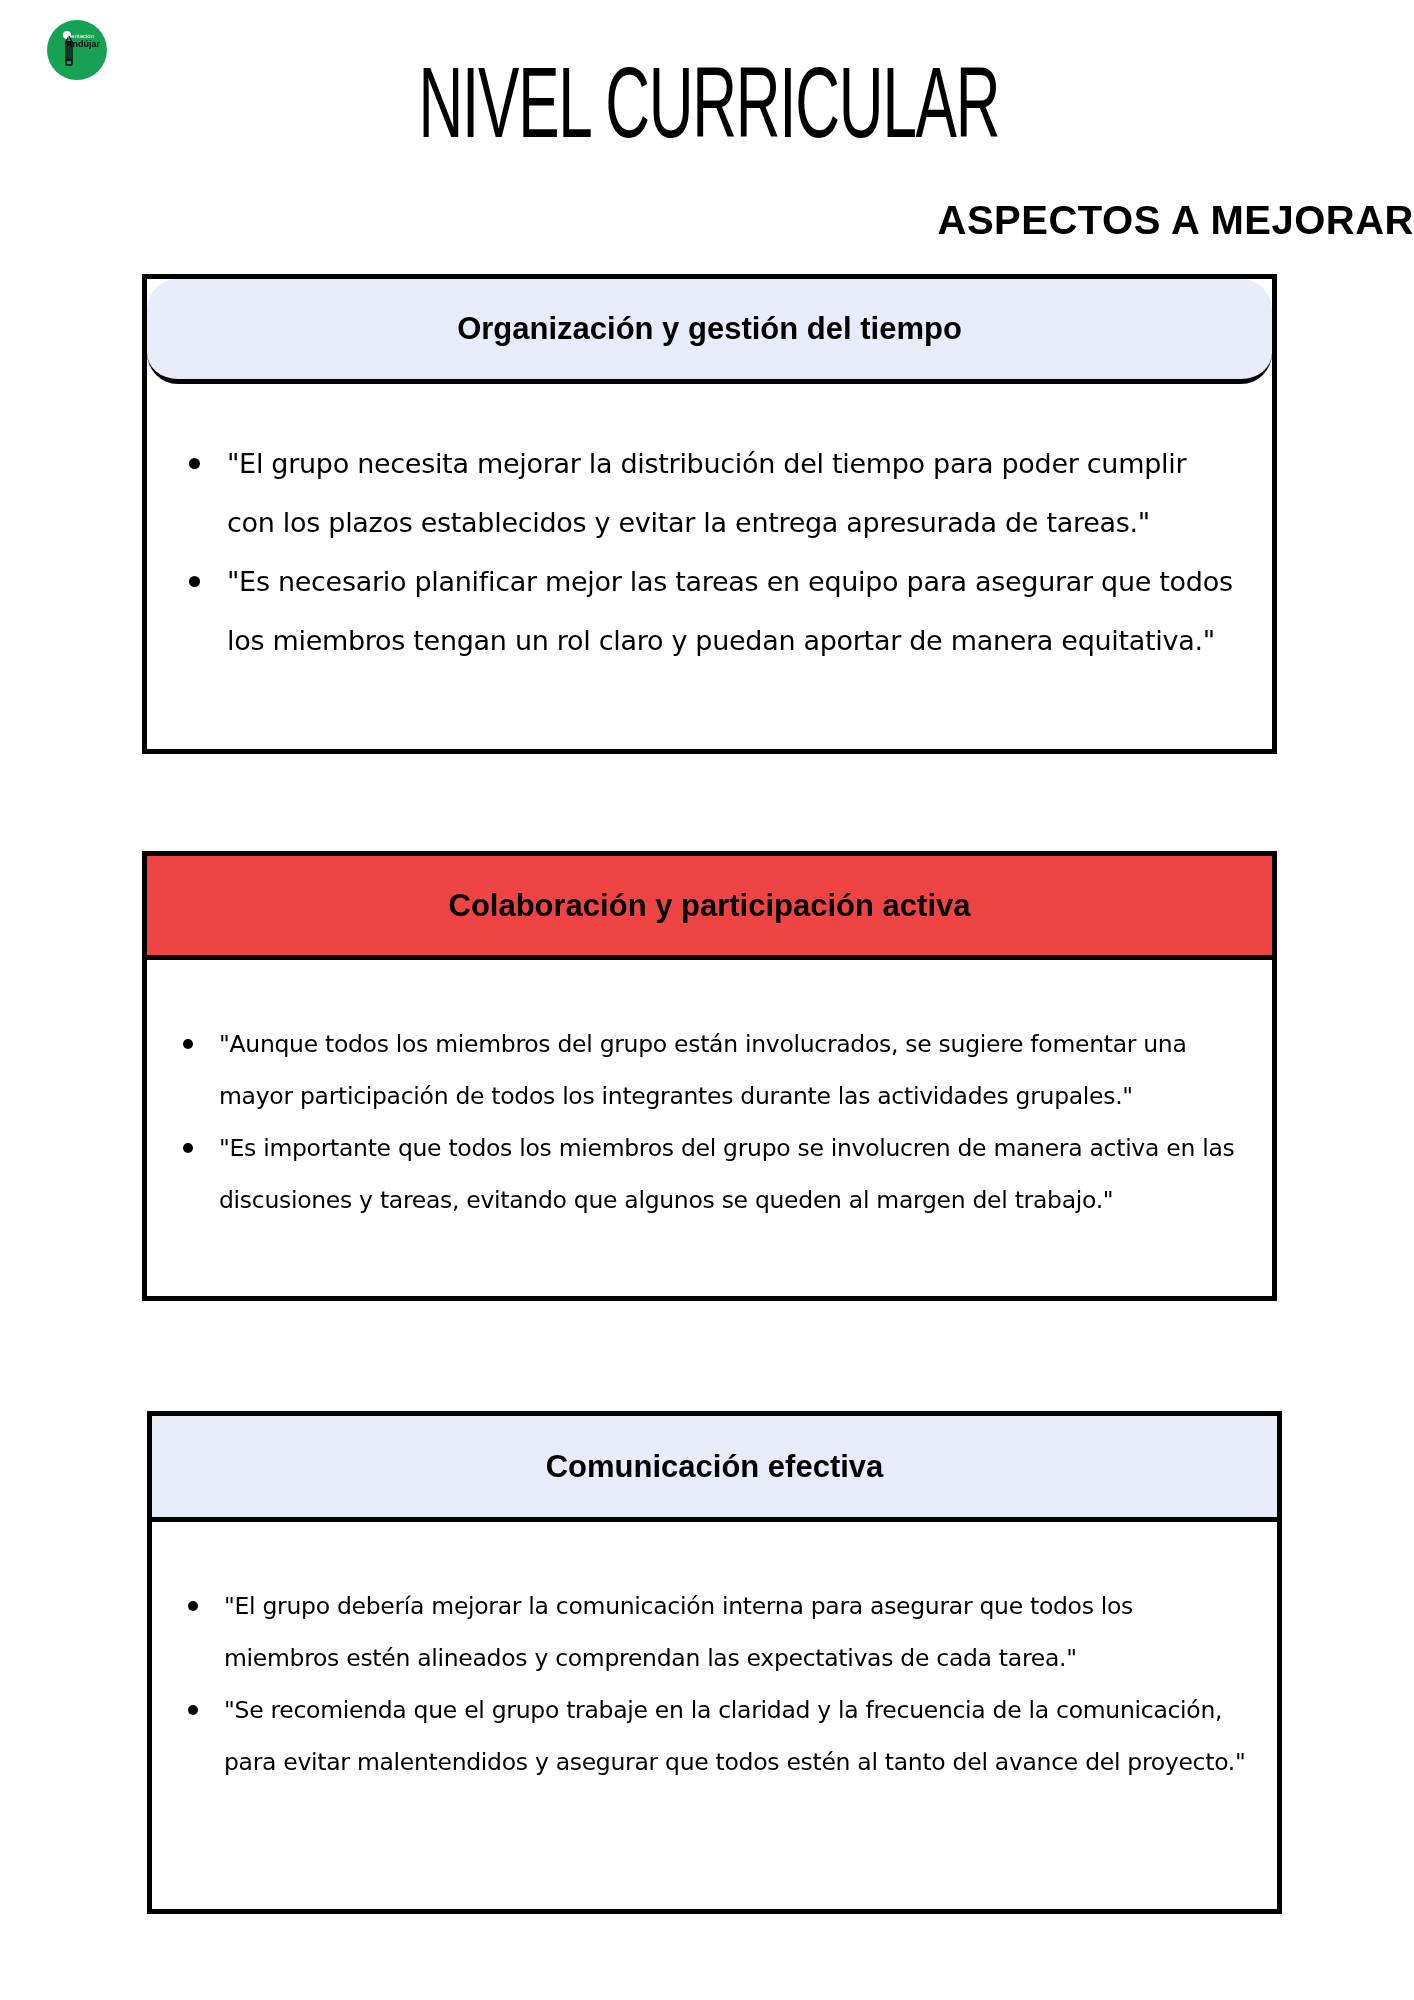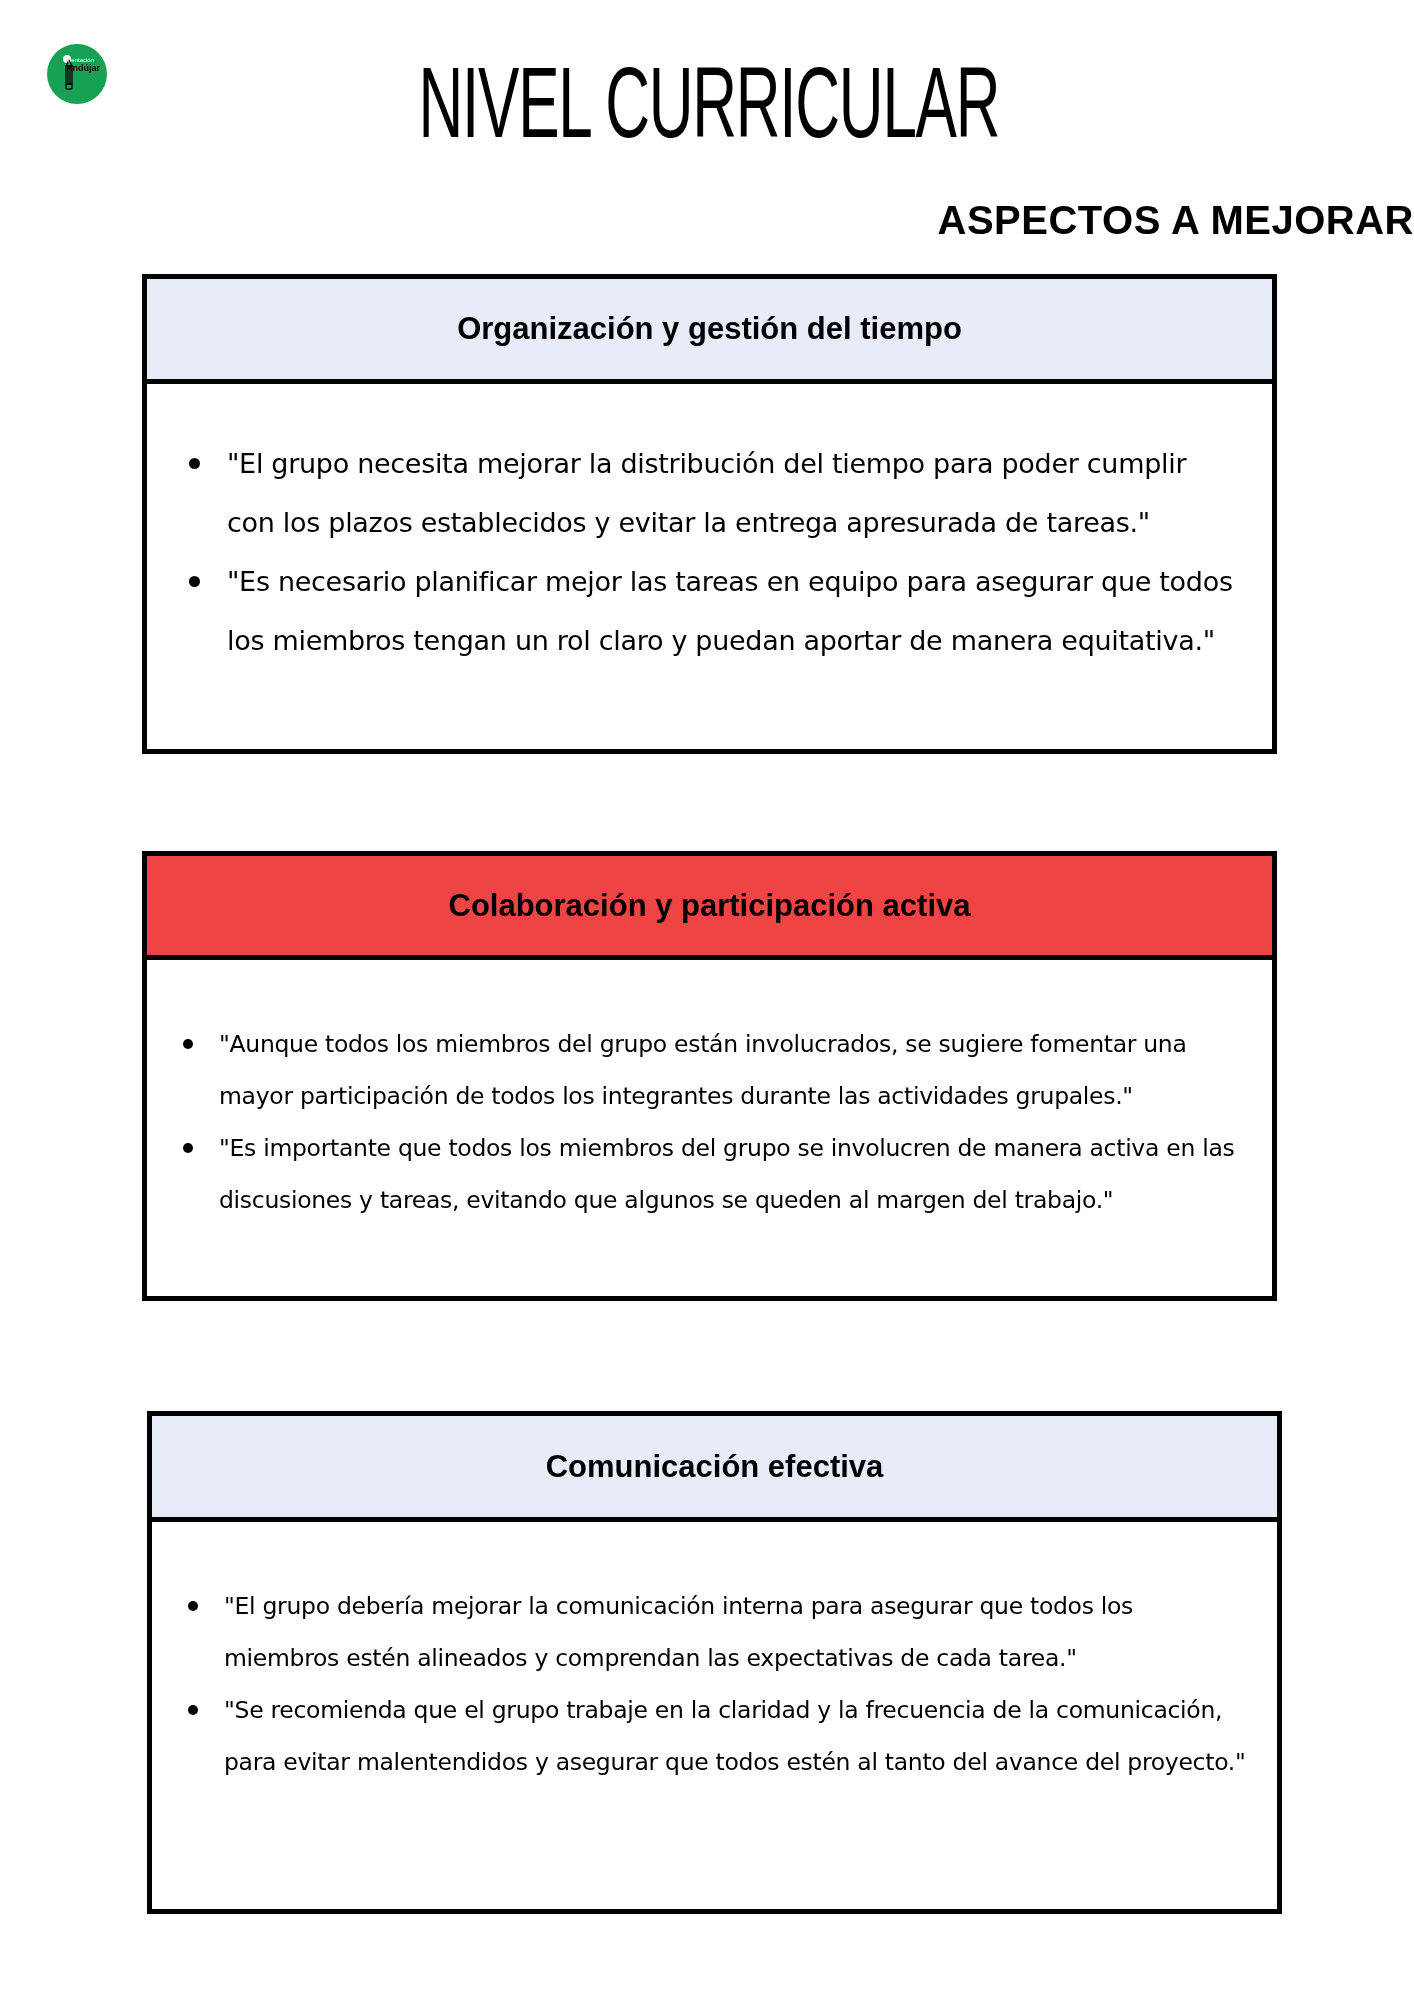--- a/index.html
+++ b/index.html
@@ -11,21 +11,21 @@
       width: 1414px;
       height: 2000px;
       position: relative;
       overflow: hidden;
       font-family: "DejaVu Sans", sans-serif;
       color: #000000;
     }
     .logo {
       position: absolute;
       left: 47px;
-      top: 44px;
+      top: 20px;
       width: 60px;
       height: 60px;
       border-radius: 50%;
       background: #16a155;
       overflow: hidden;
     }
     .logo svg { position: absolute; left: 0; top: 0; }
     .logo-line1 {
       position: absolute;
       left: 21px;
@@ -148,21 +148,21 @@
     </g>
   </svg>
   <span class="logo-line1">rientación</span>
   <span class="logo-line2">Andújar</span>
 </div>
 
 <h1 class="title" style="margin:0;">NIVEL CURRICULAR</h1>
 <h2 class="subtitle" style="margin:0;">ASPECTOS A MEJORAR</h2>
 
 <section class="card" id="card1">
-  <div class="card-header" style="background: rgb(232, 235, 248);">
+  <div class="card-header" style="background: rgb(232, 235, 248); border-radius: 31px;">
     <span>Organización y gestión del tiempo</span>
   </div>
   <div class="card-body">
     <ul class="bullets">
       <li>
         <span class="dot"></span>
         <span>"El grupo necesita mejorar la distribución del tiempo para poder cumplir con los plazos establecidos y evitar la entrega apresurada de tareas."</span>
       </li>
       <li>
         <span class="dot"></span>

